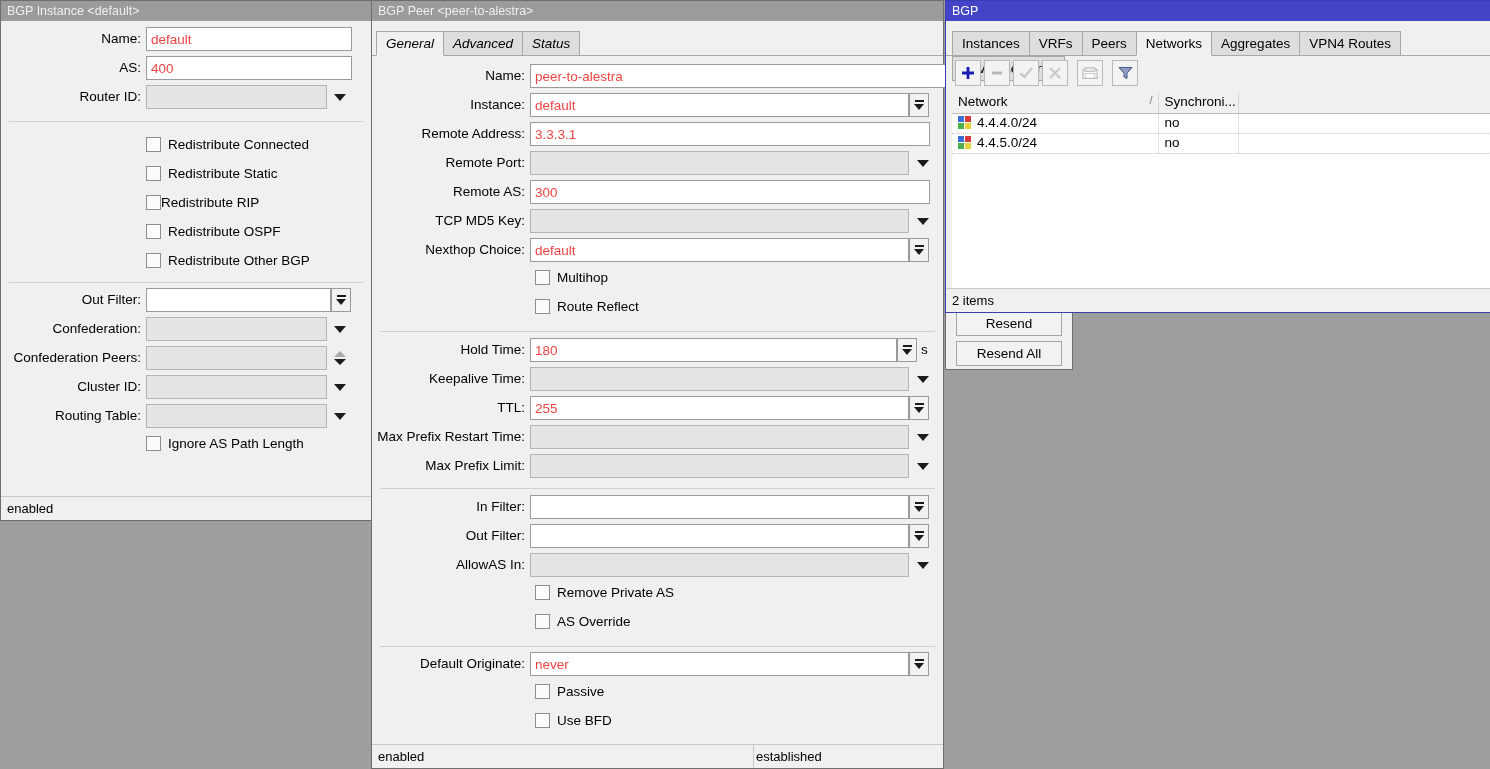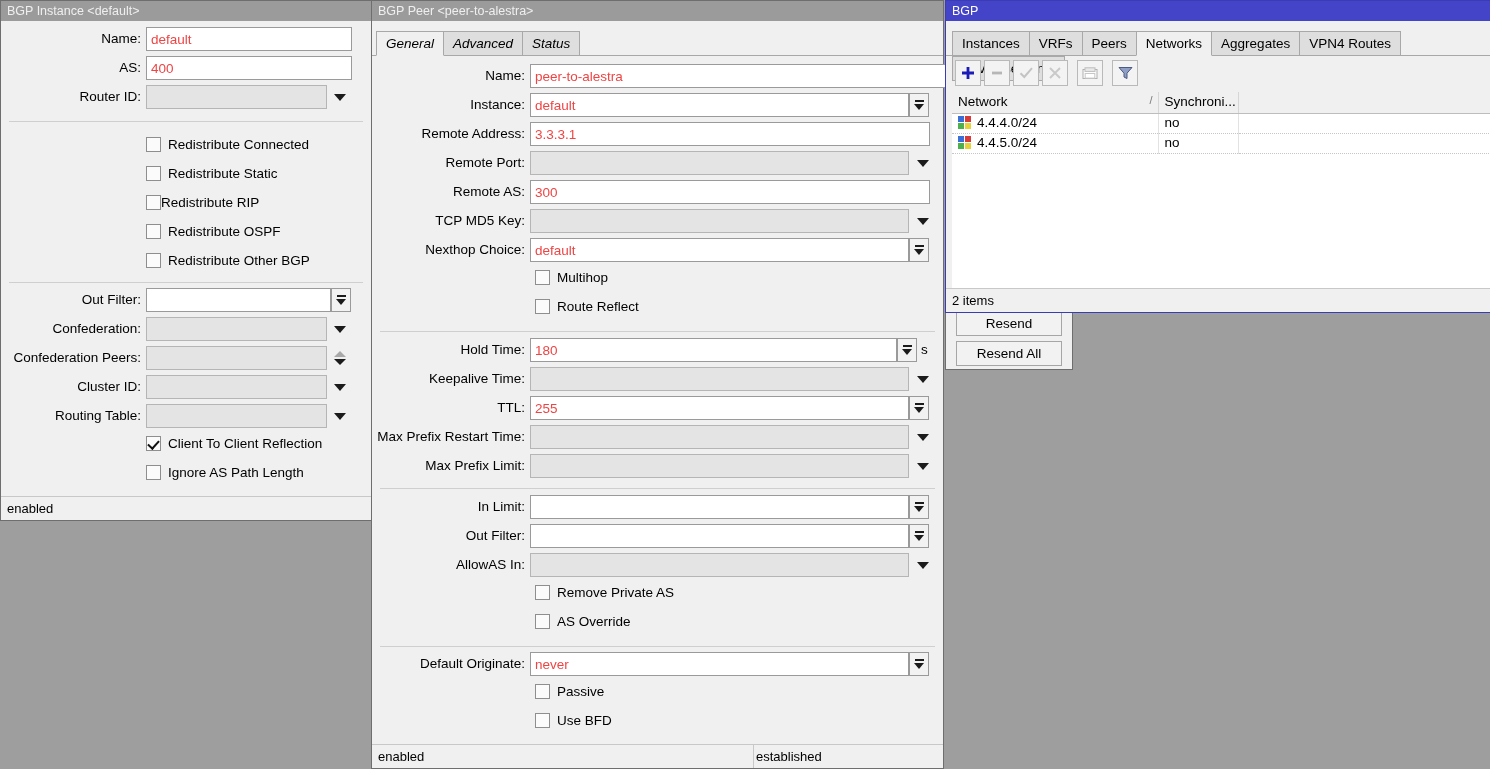--- a/index.html
+++ b/index.html
@@ -296,24 +296,20 @@
         <div class="lbl" style="width:140px; left:0;">Routing Table:</div>
         <div class="fieldwrap" style="left:145px; width:181px;">
           <input class="inp dim" readonly="" value="" style="">
         </div>
         <div class="tri" style="left:329px;">
             <i></i>
           </div>
       </div>
 
       <div class="ckrow">
-        <div class="ck checked" style="left:145px;"></div>
-        <div class="cklbl" style="left:167px;">Client To Client Reflection</div>
-      </div>
-      <div class="ckrow">
         <div class="ck" style="left:145px;"></div>
         <div class="cklbl" style="left:167px;">Ignore AS Path Length</div>
       </div>
     </div>
 
     <div class="statusbar">
       <span>enabled</span>
     </div>
   </div>
 
@@ -457,21 +453,21 @@
         <div class="tri" style="left:541px;">
             <i></i>
           </div>
       </div>
     </div>
 
     <div class="hr" style="top:487px;"></div>
 
     <div style="position:absolute; left:0; top:494px; width:573px;">
       <div class="row">
-        <div class="lbl" style="width:153px; left:0;">In Limit:</div>
+        <div class="lbl" style="width:153px; left:0;">In Filter:</div>
         <div class="fieldwrap" style="left:158px; width:379px;">
           <input class="inp" value="" style="">
         </div>
         <div class="combobtn" style="left:537px;">
           <div class="bar"></div>
             <div class="dn"></div>
         </div>
       </div>
 
       <div class="row">

